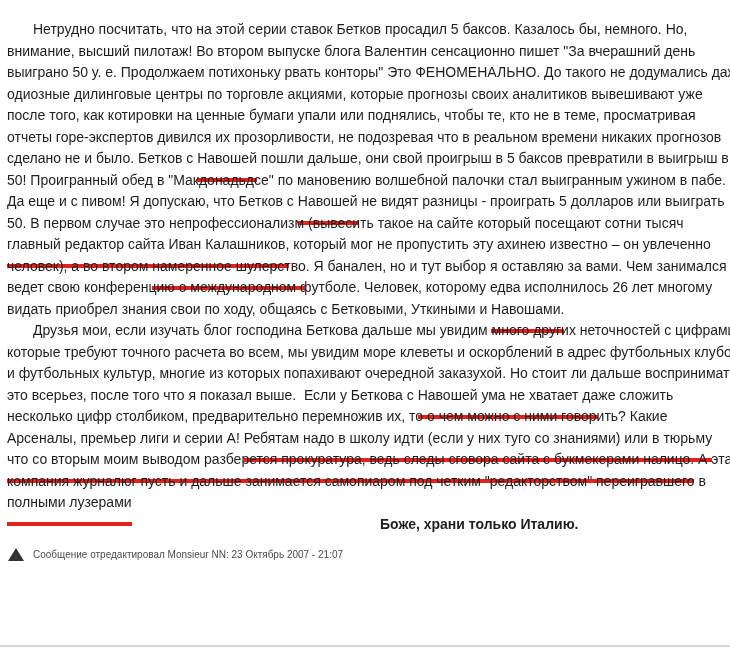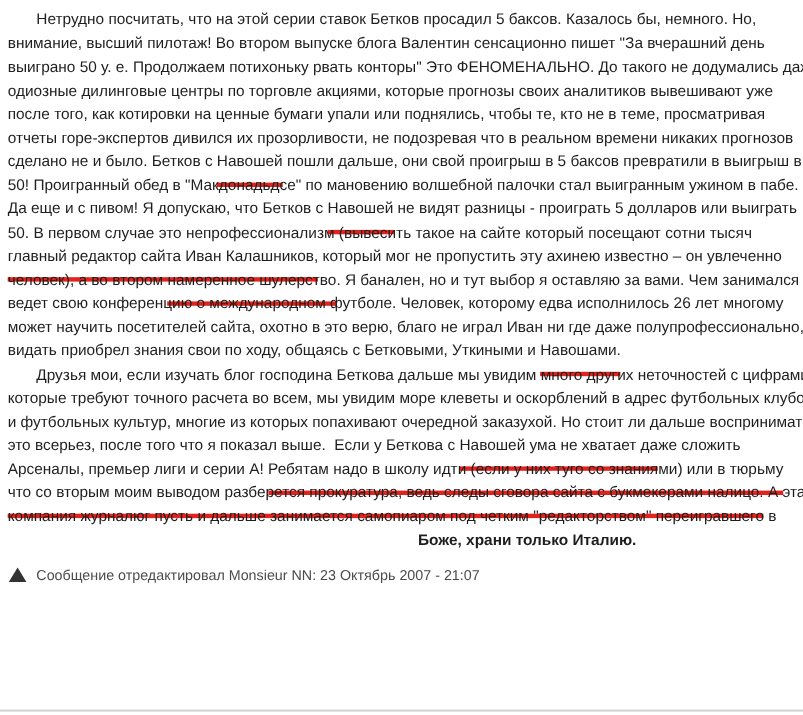--- a/index.html
+++ b/index.html
@@ -15,38 +15,39 @@
     background:#ffffff;
     overflow:hidden;
     font-family:"Liberation Sans", sans-serif;
     box-sizing:border-box;
   }
   .post-body{
     padding:7px 7px 0 7px;
     font-size:14px;
     line-height:21.5px;
     color:var(--text);
+    margin-top:12px;
   }
   .line{
     white-space:pre;
     height:21.5px;
   }
   .line.indent{padding-left:26px;}
   .line.offset{padding-left:373px;font-weight:bold;}
   .redmark{
     border-bottom:4px solid var(--red);
     padding-bottom:12px;
   }
   .edit-row{
     display:flex;
     align-items:center;
     gap:9px;
     margin:13px 0 0 8px;
     color:var(--muted);
-    font-size:13px;
+    font-size:10px;
   }
   .edit-icon{
     display:inline-block;
     width:0;height:0;
     border-left:8px solid transparent;
     border-right:8px solid transparent;
     border-bottom:13px solid #333333;
   }
   .bottom-divider{
     position:absolute;
@@ -66,29 +67,30 @@
       <div class="line"><span>одиозные дилинговые центры по торговле акциями, которые прогнозы своих аналитиков вывешивают уже</span></div>
       <div class="line"><span>после того, как котировки на ценные бумаги упали или поднялись, чтобы те, кто не в теме, просматривая</span></div>
       <div class="line"><span>отчеты горе-экспертов дивился их прозорливости, не подозревая что в реальном времени никаких прогнозов</span></div>
       <div class="line"><span>сделано не и было. Бетков с </span><span class="redmark">Навошей</span><span> пошли дальше, они свой проигрыш в 5 баксов превратили в выигрыш в</span></div>
       <div class="line"><span>50! Проигранный обед в "Макдонадьдсе" по мановению волшебной палочки стал выигранным ужином в пабе.</span></div>
       <div class="line"><span>Да еще и с пивом! Я допускаю, что Бетков с </span><span class="redmark">Навошей</span><span> не видят разницы - проиграть 5 долларов или выиграть</span></div>
       <div class="line"><span>50. В первом случае это непрофессионализм (вывесить такое на сайте который посещают сотни тысяч</span></div>
       <div class="line"><span class="redmark">главный редактор сайта Иван Калашников,</span><span> который мог не пропустить эту ахинею известно – он увлеченно</span></div>
       <div class="line"><span>человек), а во втором </span><span class="redmark">намеренное шулерство</span><span>. Я банален, но и тут выбор я оставляю за вами. Чем занимался</span></div>
       <div class="line"><span>ведет свою конференцию о международном футболе. Человек, которому едва исполнилось 26 лет многому</span></div>
-      <div class="line"><span>может научить посетителей сайта, охотно в это верю, благо не играл Иван ни где даже полупрофессионально,</span></div>
       <div class="line"><span>видать приобрел знания свои по ходу, общаясь с Бетковыми, Уткиными и </span><span class="redmark">Навошами.</span></div>
       <div class="line indent"><span>Друзья мои, если изучать блог господина Беткова дальше мы увидим много других неточностей с цифрами,</span></div>
       <div class="line"><span>которые требуют точного расчета во всем, мы увидим море клеветы и оскорблений в адрес футбольных клубов</span></div>
       <div class="line"><span>и футбольных культур, многие из которых попахивают очередной заказухой. Но стоит ли дальше воспринимать</span></div>
       <div class="line"><span>это всерьез, после того что я показал выше.  Если у Беткова с </span><span class="redmark">Навошей ума не хватает да</span><span>же сложить</span></div>
+      <div class="line"><span>несколько цифр столбиком, предварительно перемножив их, то о чем можно с ними говорить? Какие</span></div>
       <div class="line"><span>Арсеналы, премьер лиги и серии А! </span><span class="redmark">Ребятам надо в школу идти (если у них туго со знаниями) или в тюрьму</span></div>
       <div class="line"><span class="redmark">что со вторым моим выводом разберется прокуратура, ведь следы сговора сайта с букмекерами налицо.</span><span> А эта</span></div>
       <div class="line"><span>компания журналюг пусть и дальше занимается самопиаром под четким "редакторством" переигравшего в</span></div>
+      <div class="line"><span class="redmark">полными лузерами</span></div>
       <div class="line offset"><span>Боже, храни только Италию.</span></div>
     </div>
   <div class="edit-row">
     <span class="edit-icon"></span>
     <span>Сообщение отредактировал Monsieur NN: 23 Октябрь 2007 - 21:07</span>
   </div>
   <div class="bottom-divider"></div>
 </div>
 
 </body></html>

